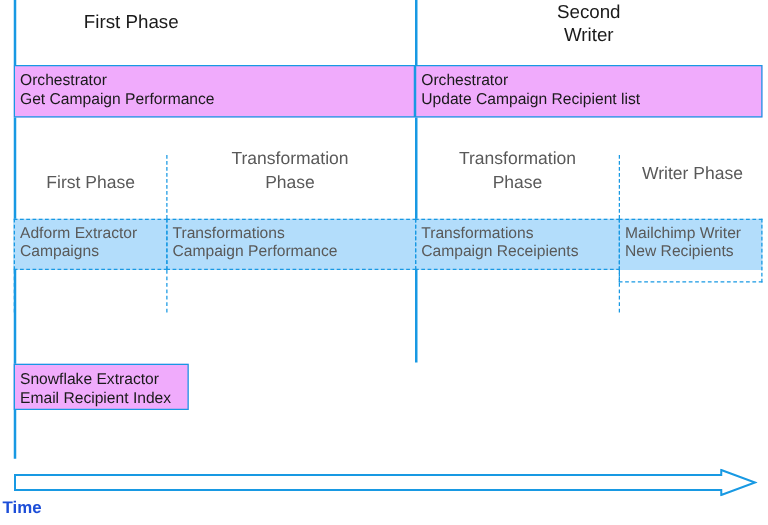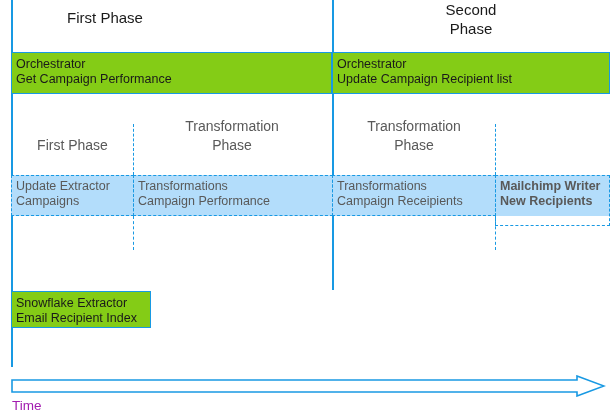--- a/index.html
+++ b/index.html
@@ -40,21 +40,21 @@
   .subphase-heading {
     font-size: 14px;
     color: #595959;
     text-align: center;
     line-height: 19px;
     white-space: pre-line;
   }
 
   
   .solid-box {
-    background: #84cc16;
+    background: #f0abfc;
     border: 1px solid #1899e3;
     color: #1a1a1a;
     font-size: 12.5px;
     line-height: 15px;
     padding: 4px 0 0 4px;
     white-space: pre-line;
   }
 
   
   .fill-band {
@@ -81,36 +81,36 @@
   
   .vline-dashed {
     border-left: 1.6px dashed #1899e3;
     width: 0;
   }
 
   
   .time-arrow { left: 11px; top: 375px; width: 595px; height: 22px; }
   .time-label {
     font-size: 13.5px;
-    font-weight: normal;
-    color: #a21caf;
-    left: 12px;
+    font-weight: bold;
+    color: #1d4ed8;
+    left: 2px;
     top: 398px;
     line-height: 16px;
   }
 </style>
 </head>
 <body>
 
 <div id="canvas">
 
   <div class="abs phase-heading" style="left:22px; top:8px; width:166px;">First Phase</div>
 
   <div class="abs phase-heading" style="left:396px; top:0px; width:150px;">Second
-Phase</div>
+Writer</div>
 
   <div class="abs solid-box" style="left:11px; top:52px; width:321px; height:42px;">Orchestrator
 Get Campaign Performance</div>
 
   <div class="abs solid-box" style="left:332px; top:52px; width:278px; height:42px;">Orchestrator
 Update Campaign Recipient list</div>
 
   <div class="abs vline-solid" style="left:11px; top:0px; height:52px;"></div>
 
   <div class="abs vline-solid" style="left:11px; top:94px; height:273px;"></div>
@@ -120,33 +120,34 @@
   <div class="abs vline-solid" style="left:332px; top:94px; height:196px;"></div>
 
   <div class="abs subphase-heading" style="left:15px; top:136px; width:115px;">First Phase</div>
 
   <div class="abs subphase-heading" style="left:138px; top:117px; width:188px;">Transformation
 Phase</div>
 
   <div class="abs subphase-heading" style="left:336px; top:117px; width:156px;">Transformation
 Phase</div>
 
+  <div class="abs subphase-heading" style="left:498px; top:129px; width:112px;">Writer Phase</div>
 
   <div class="abs fill-band" style="left:11px; top:175px; width:599px; height:41px;"></div>
 
-  <div class="abs dashed-cell" style="left:11px; top:175px; width:123px; height:41px;">Update Extractor
+  <div class="abs dashed-cell" style="left:11px; top:175px; width:123px; height:41px;">Adform Extractor
 Campaigns</div>
 
   <div class="abs dashed-cell" style="left:133px; top:175px; width:200px; height:41px;">Transformations
 Campaign Performance</div>
 
   <div class="abs dashed-cell" style="left:332px; top:175px; width:164px; height:41px;">Transformations
 Campaign Receipients</div>
 
-  <div class="abs dashed-cell" style="left:495px; top:175px; width:115px; height:51px;font-weight:bold;">Mailchimp Writer
+  <div class="abs dashed-cell" style="left:495px; top:175px; width:115px; height:51px;">Mailchimp Writer
 New Recipients</div>
 
   <div class="abs vline-dashed" style="left:133px; top:124px; height:51px;"></div>
 
   <div class="abs vline-dashed" style="left:133px; top:216px; height:34px;"></div>
 
   <div class="abs vline-dashed" style="left:495px; top:124px; height:51px;"></div>
 
   <div class="abs vline-dashed" style="left:495px; top:216px; height:34px;"></div>
 

